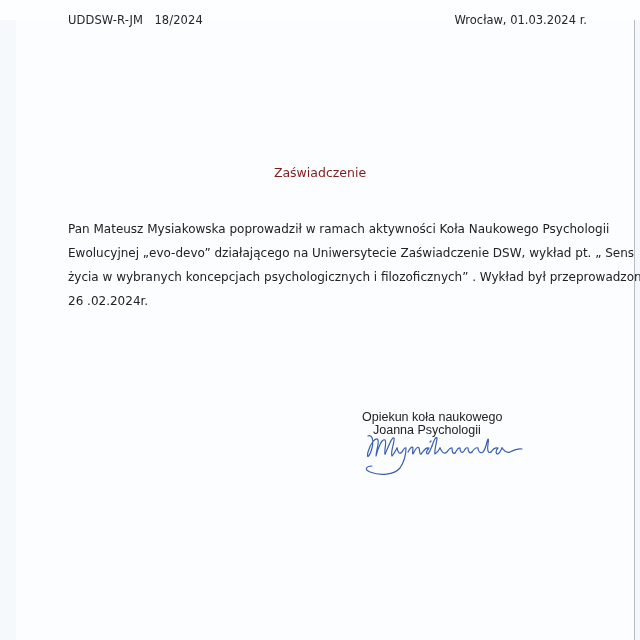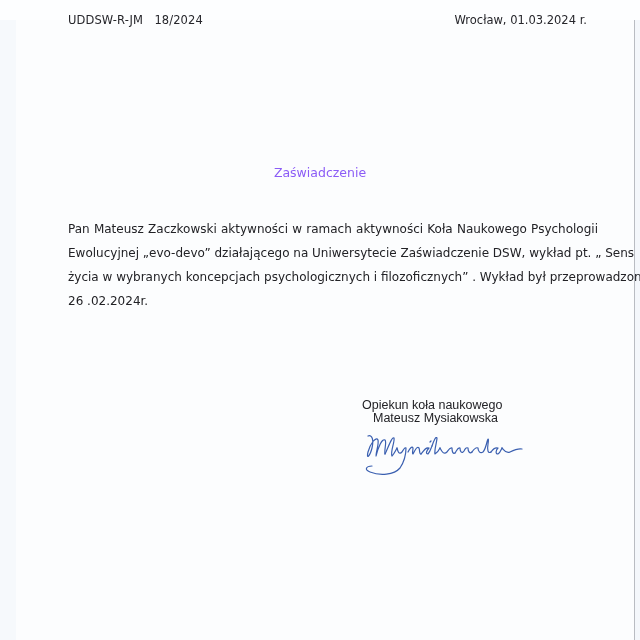--- a/index.html
+++ b/index.html
@@ -48,21 +48,21 @@
       white-space: pre;
       color: #26262b;
     }
     .title {
       position: absolute;
       left: 0;
       width: 640px;
       top: 145px;
       text-align: center;
       font-size: 12.5px;
-      color: #8b5cf6;
+      color: #7f1d1d;
     }
     .body {
       position: absolute;
       left: 68px;
       top: 197px;
       width: 530px;
       font-size: 12px;
       line-height: 24px;
       color: #222226;
     }
@@ -72,21 +72,21 @@
       text-align: justify;
       text-align-last: justify;
       height: 24px;
     }
     .body .line.last {
       text-align-last: left;
     }
     .sig-block {
       position: absolute;
       left: 362px;
-      top: 379px;
+      top: 391px;
       font-family: "Liberation Sans", sans-serif;
       font-size: 12.5px;
       line-height: 13px;
       color: #222226;
     }
     .sig-role { display: block; }
     .sig-name { display: block; padding-left: 11px; }
     .signature {
       position: absolute;
       left: 352px;
@@ -102,29 +102,29 @@
   <div class="edge-left"></div>
   <div class="edge-right"></div>
   <div class="edge-right-pad"></div>
 
   <div class="ref">UDDSW-R-JM   18/2024</div>
   <div class="place-date">Wrocław, 01.03.2024 r.</div>
 
   <div class="title">Zaświadczenie</div>
 
   <div class="body">
-    <span class="line">Pan Mateusz Zaczkowski aktywności w ramach aktywności Koła Naukowego Psychologii</span>
+    <span class="line">Pan Mateusz Mysiakowska poprowadził w ramach aktywności Koła Naukowego Psychologii</span>
     <span class="line">Ewolucyjnej „evo-devo” działającego na Uniwersytecie Zaświadczenie DSW,  wykład pt. „ Sens</span>
     <span class="line">życia w wybranych koncepcjach psychologicznych i filozoficznych” . Wykład był przeprowadzony</span>
     <span class="line last">26 .02.2024r.</span>
   </div>
 
   <div class="sig-block">
     <span class="sig-role">Opiekun koła naukowego</span>
-    <span class="sig-name">Mateusz Mysiakowska</span>
+    <span class="sig-name">Joanna Psychologii</span>
   </div>
 
   <svg class="signature" viewBox="0 0 180 50" xmlns="http://www.w3.org/2000/svg">
     <g fill="none" stroke="#3a5fb0" stroke-width="1.2" stroke-linecap="round" stroke-linejoin="round">
 
       <path d="M16 6 C 20 4, 22 10, 20 18 C 18 26, 14 30, 16 22 C 18 14, 24 6, 26 10 C 27 14, 24 22, 24 26 C 26 18, 30 8, 33 10 C 35 12, 32 20, 33 24"></path>
 
       <path d="M33 24 C 36 18, 40 6, 42 8 C 43 12, 38 22, 40 26 C 42 24, 44 20, 45 18"></path>
 
       <path d="M45 18 C 46 22, 47 25, 50 22 C 52 19, 53 17, 54 18 C 54 24, 52 32, 48 38 C 42 45, 28 46, 18 42 C 12 40, 14 36, 20 36"></path>

